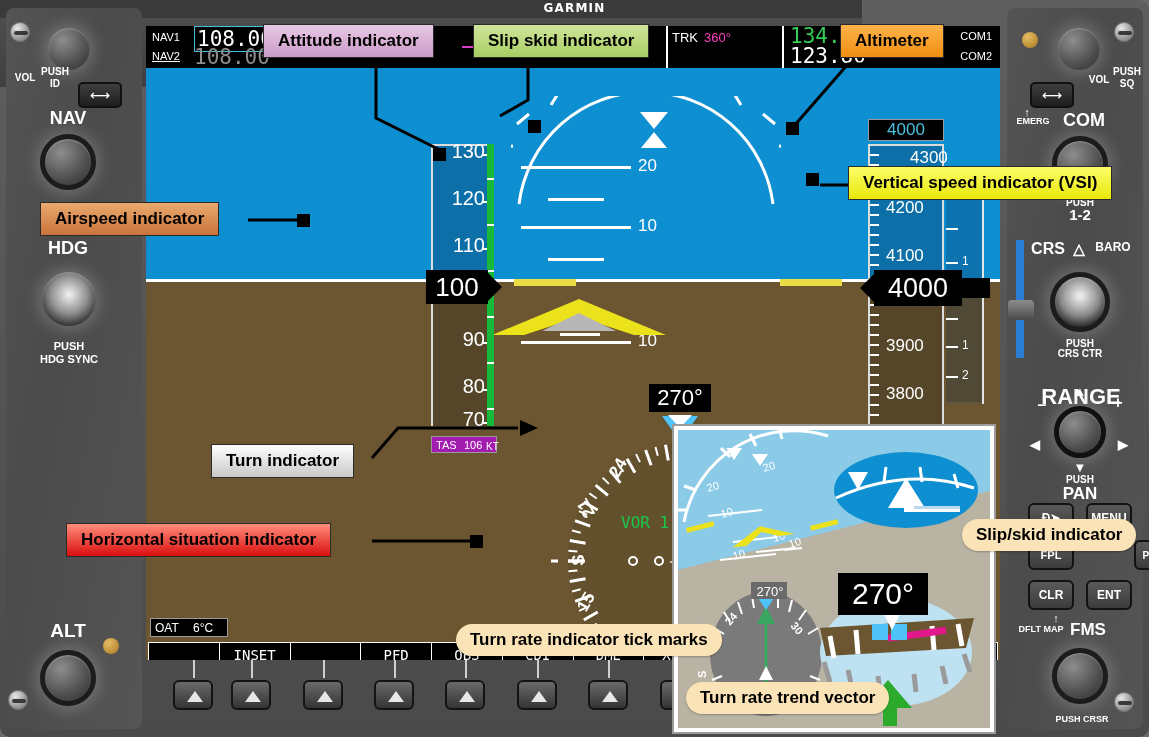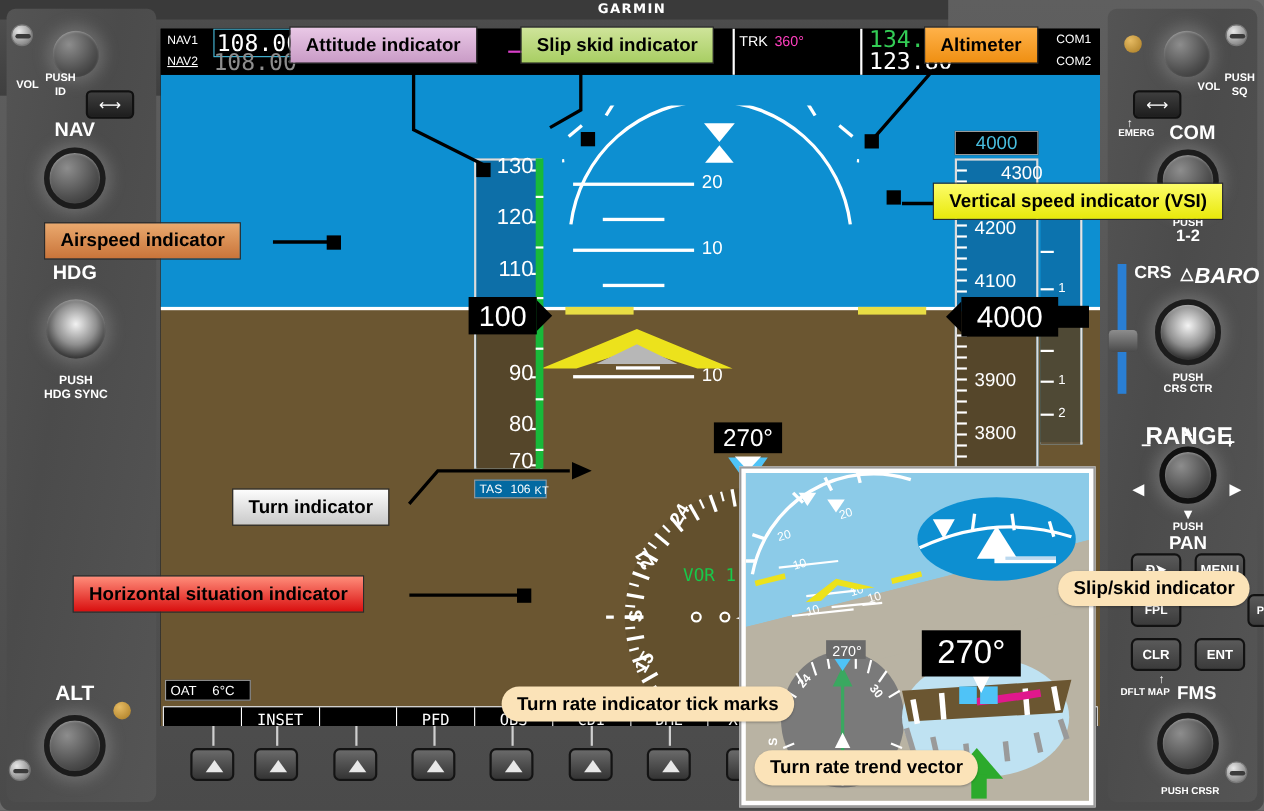--- a/index.html
+++ b/index.html
@@ -93,21 +93,21 @@
             font-family:"Liberation Sans",sans-serif; }
   .as-tick { position:absolute; right:0; width:8px; height:2px; background:#fff; }
   .greenband { position:absolute; left:341px; top:118px; width:7px; height:282px; background:#18b93a; }
   .gb-tick { position:absolute; left:0; width:7px; height:2px; background:#fff; }
   .as-box { position:absolute; left:280px; top:244px; width:62px; height:34px; background:#000;
             z-index:6; display:flex; align-items:center; justify-content:center;
             color:#fff; font-size:26px; font-family:"Liberation Sans",sans-serif; }
   .as-box::after { content:""; position:absolute; right:-14px; top:3px;
             border-top:14px solid transparent; border-bottom:14px solid transparent;
             border-left:14px solid #000; }
-  .tasbox { position:absolute; left:285px; top:410px; width:66px; height:17px; background:#0369a1;
+  .tasbox { position:absolute; left:285px; top:410px; width:66px; height:17px; background:#a21caf;
             border:1px solid #9a9a9a; color:#fff; font-size:11px; z-index:6; }
 
   
   .alt-tape { position:absolute; left:722px; top:118px; width:76px; height:282px;
               background:#0d6fa8; border:2px solid #dcdcdc; }
   .alt-tape .lower { position:absolute; left:0; top:137px; width:100%; height:143px; background:#55462a; }
   .alt-num { position:absolute; left:16px; color:#fff; font-size:17px;
              font-family:"Liberation Sans",sans-serif; }
   .alt-tick { position:absolute; left:0; width:9px; height:2px; background:#fff; }
   .selalt { position:absolute; left:722px; top:93px; width:76px; height:22px; background:#000;
@@ -220,21 +220,21 @@
     <span>⟷</span>
   </div>
   <div class="plabel" style="left:1022px; top:106px; width:10px; font-size:11px;">↑</div>
   <div class="plabel" style="left:1010px; top:116px; width:46px; font-size:9px;">EMERG</div>
   <div class="plabel" style="left:1056px; top:110px; width:56px; font-size:18px;">COM</div>
   <div class="knob ring" style="left:1052px; top:136px; width:56px; height:56px;"></div>
   <div class="plabel" style="left:1050px; top:197px; width:60px; font-size:10px;">PUSH</div>
   <div class="plabel" style="left:1050px; top:206px; width:60px; font-size:15px;">1-2</div>
   <div class="plabel" style="left:1024px; top:240px; width:48px; font-size:16px;">CRS</div>
   <div class="plabel" style="left:1070px; top:240px; width:18px; font-size:15px;">△</div>
-  <div class="plabel" style="left:1086px; top:240px; width:54px; font-size:20px;font-style:italic;">BARO</div>
+  <div class="plabel" style="left:1086px; top:240px; width:54px; font-size:12px;">BARO</div>
   <div class="knob ring" style="left:1050px; top:272px; width:60px; height:60px;
        background:radial-gradient(circle at 50% 38%,#f4f4f4,#8d8d8d 48%,#232323 80%);"></div>
   <div class="plabel" style="left:1040px; top:338px; width:80px; font-size:10px;">PUSH</div>
   <div class="plabel" style="left:1040px; top:348px; width:80px; font-size:10px;">CRS CTR</div>
   <div class="plabel" style="left:1036px; top:364px; width:90px; font-size:22px;margin-top:20px;">RANGE</div>
   <div class="plabel" style="left:1034px; top:396px; width:16px; font-size:16px;">–</div>
   <div class="plabel" style="left:1110px; top:394px; width:16px; font-size:16px;">+</div>
   <div class="plabel" style="left:1028px; top:437px; width:14px; font-size:13px;">◀</div>
   <div class="plabel" style="left:1116px; top:437px; width:14px; font-size:13px;">▶</div>
   <div class="plabel" style="left:1066px; top:384px; width:28px; font-size:13px;">▲</div>

